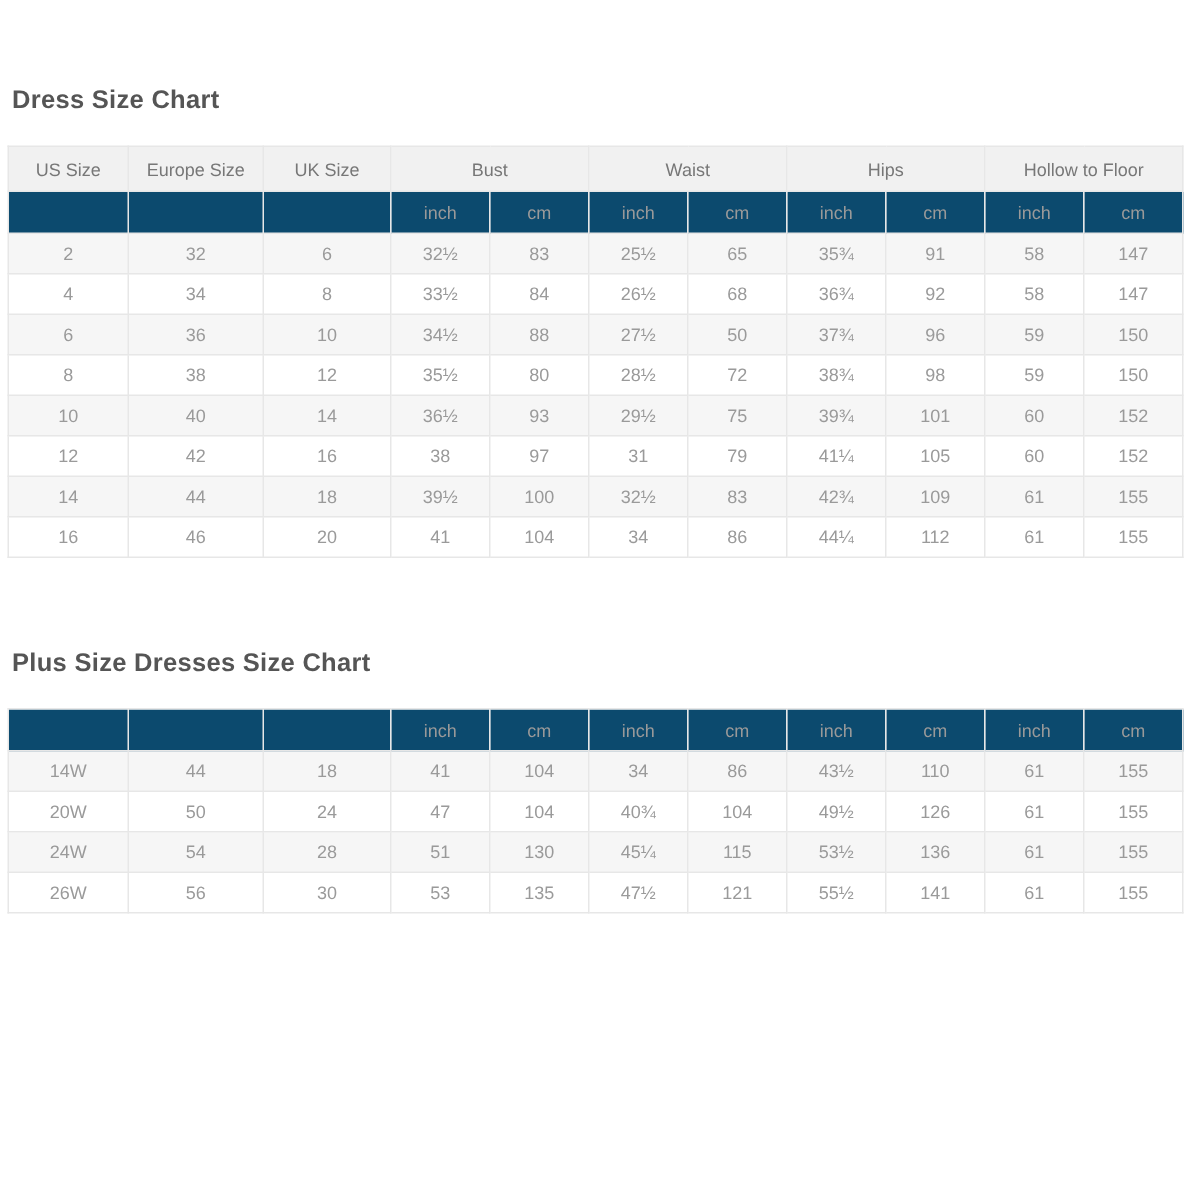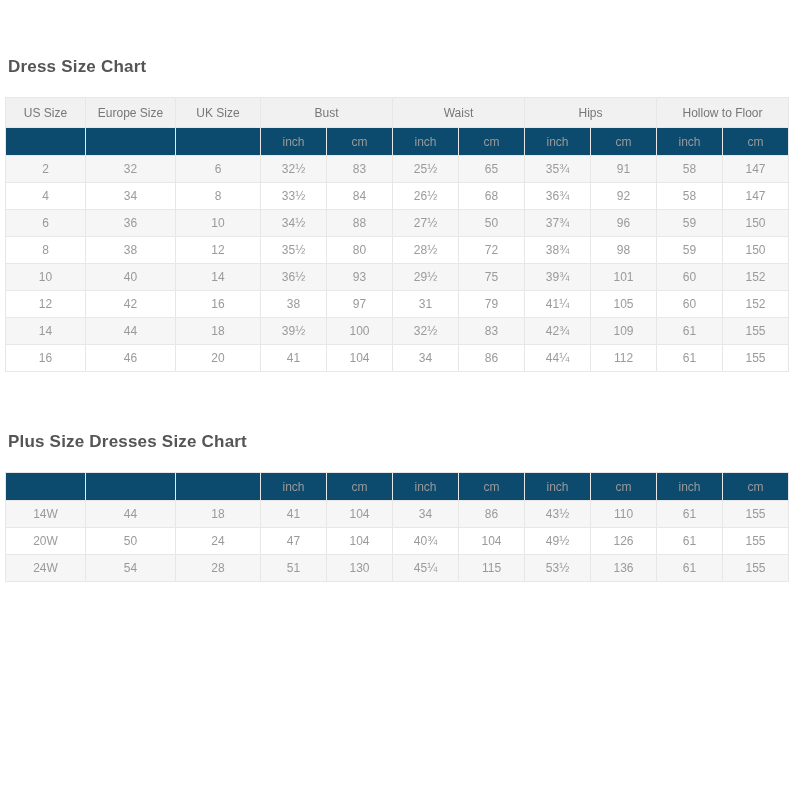--- a/index.html
+++ b/index.html
@@ -279,17 +279,30 @@
             <td>28</td>
             <td>51</td>
             <td>130</td>
             <td>45¼</td>
             <td>115</td>
             <td>53½</td>
             <td>136</td>
             <td>61</td>
             <td>155</td>
           </tr>
+          <tr>
+            <td>26W</td>
+            <td>56</td>
+            <td>30</td>
+            <td>53</td>
+            <td>135</td>
+            <td>47½</td>
+            <td>121</td>
+            <td>55½</td>
+            <td>141</td>
+            <td>61</td>
+            <td>155</td>
+          </tr>
         </tbody>
       </table>
   </section>
 
 </div>
 
 </body></html>

